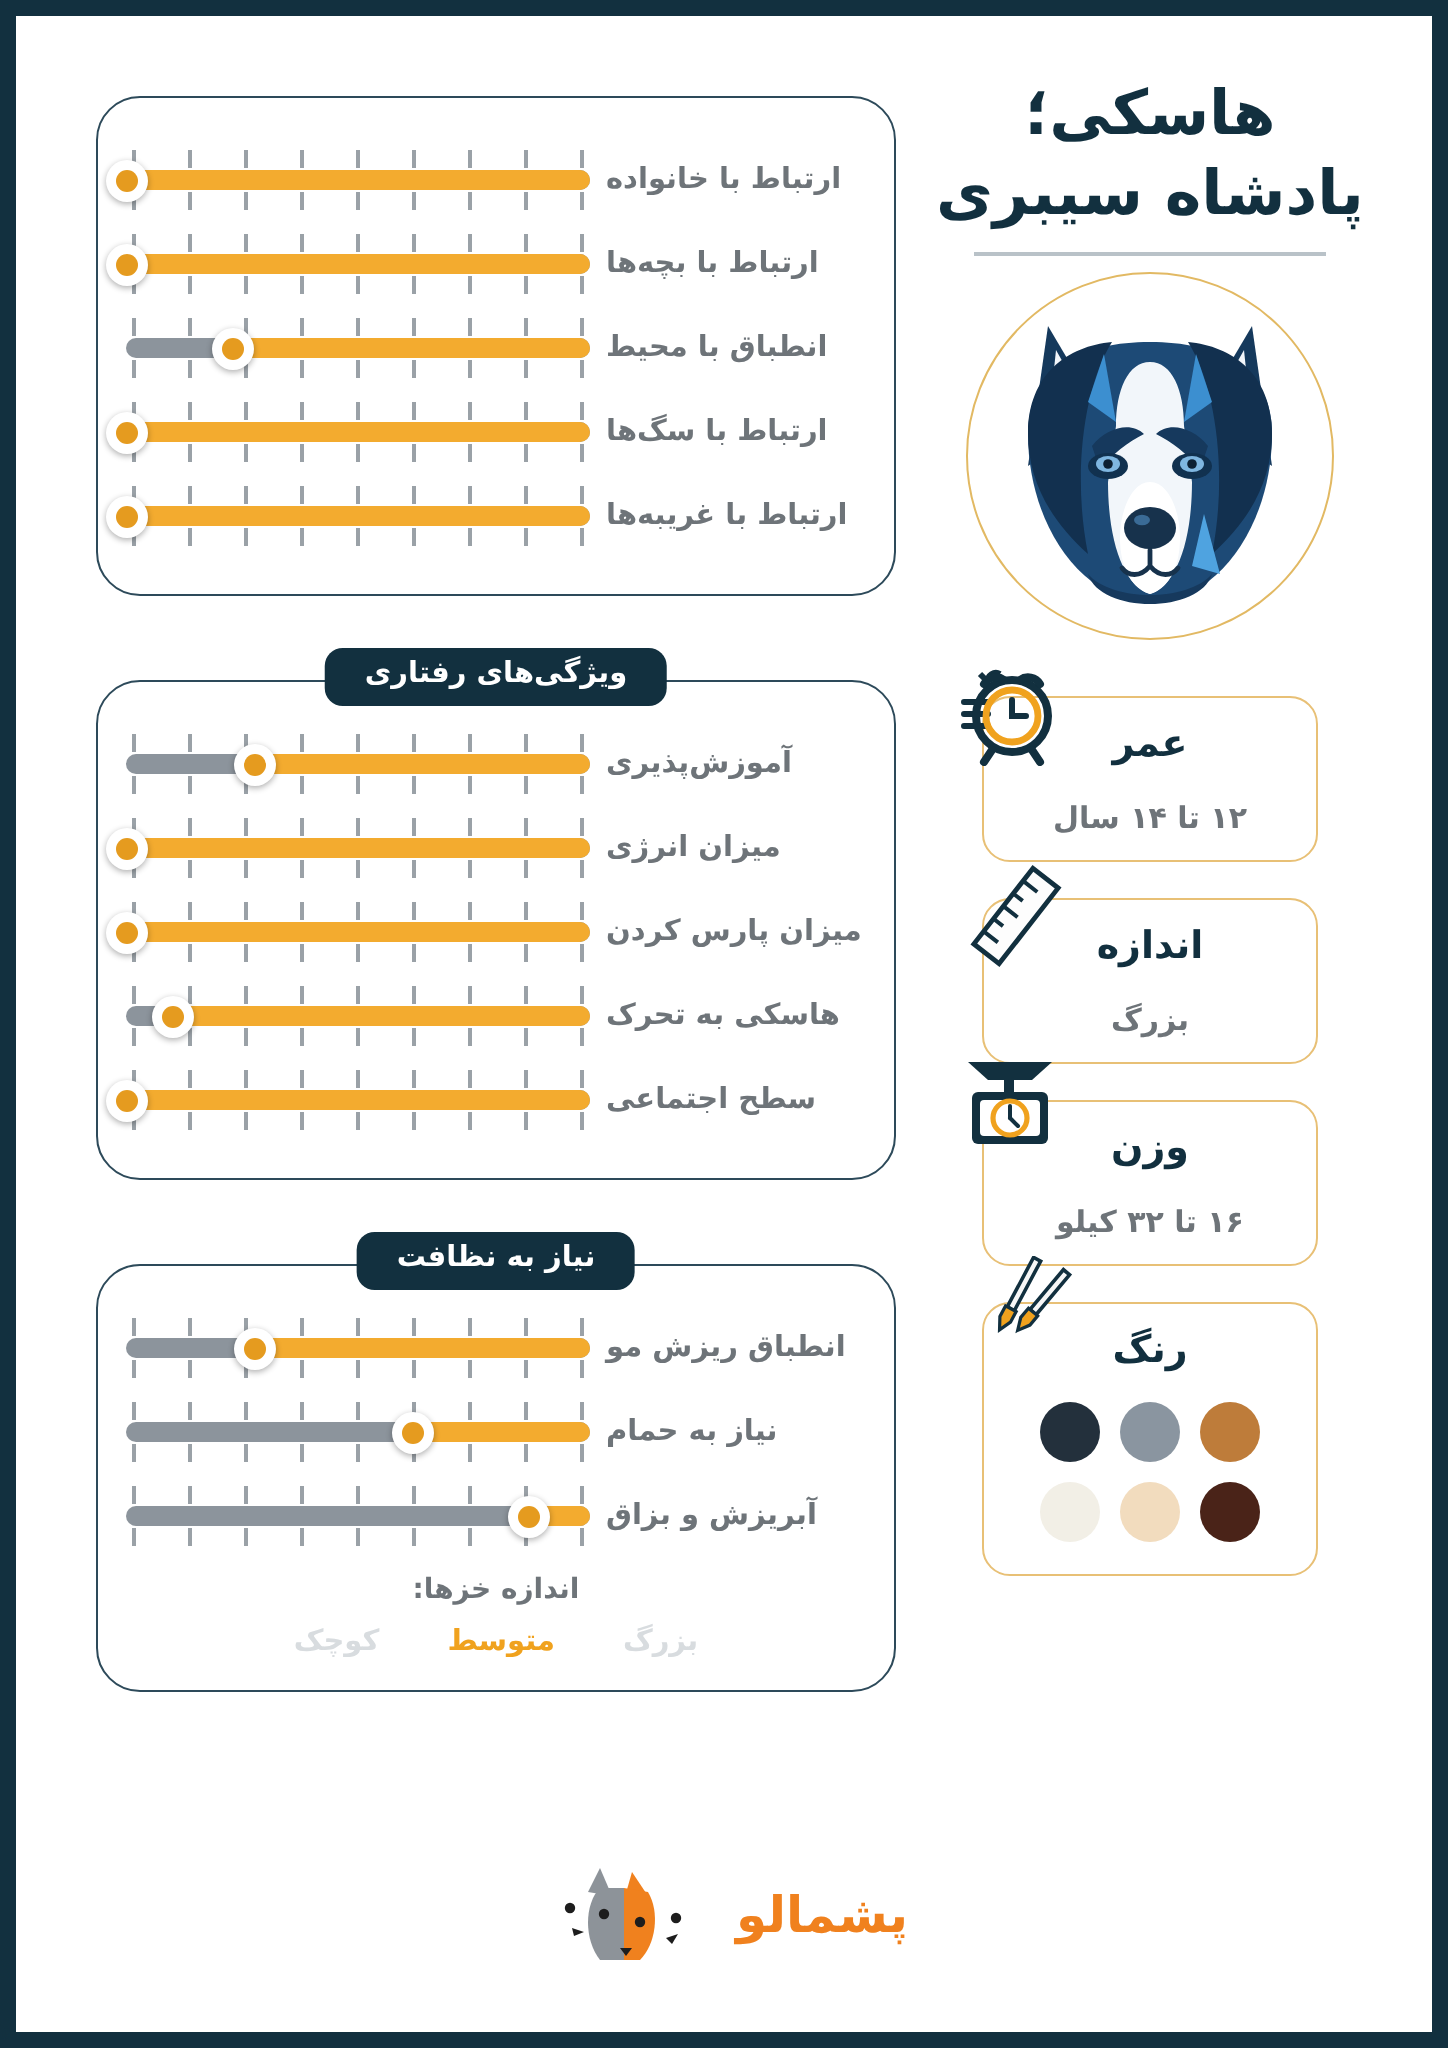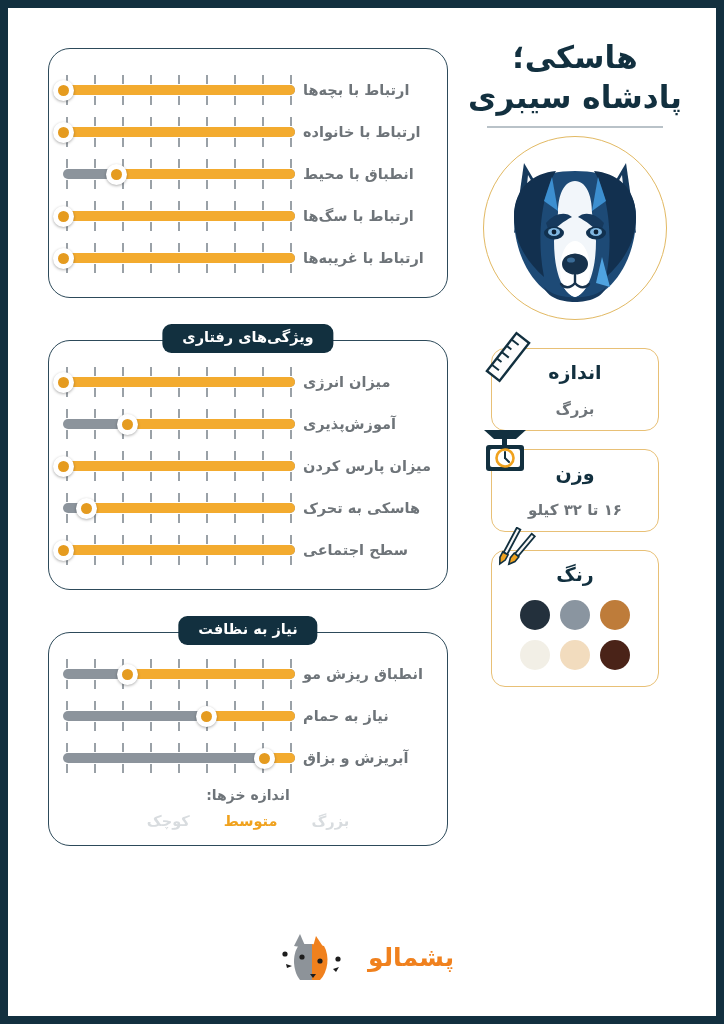--- a/index.html
+++ b/index.html
@@ -109,21 +109,21 @@
 
 <div class="page">
 
   <div class="left-col">
 
     <div class="panel" style="margin-bottom:42px;">
       <div class="tab-mask" style="width:152px;"></div>
       <div class="rows">
 
         <div class="srow">
-          <div class="srow-label">ارتباط با بچه‌ها</div>
+          <div class="srow-label">ارتباط با خانواده</div>
           <div class="srow-slider">
             <div class="ticks">
                 <i style="left: calc(0% - 0.7px);"></i>
                 <i class="b" style="left: calc(0% - 0.7px);"></i>
                 <i style="left: calc(12.5% - 0.7px);"></i>
                 <i class="b" style="left: calc(12.5% - 0.7px);"></i>
                 <i style="left: calc(25% - 0.7px);"></i>
                 <i class="b" style="left: calc(25% - 0.7px);"></i>
                 <i style="left: calc(37.5% - 0.7px);"></i>
                 <i class="b" style="left: calc(37.5% - 0.7px);"></i>
@@ -138,21 +138,21 @@
                 <i style="left: calc(100% - 0.7px);"></i>
                 <i class="b" style="left: calc(100% - 0.7px);"></i>
               </div>
             <div class="track"></div>
             <div class="fill" style="width: 100%;"></div>
             <div class="knob" style="right: 100%;"></div>
           </div>
         </div>
 
         <div class="srow">
-          <div class="srow-label">ارتباط با خانواده</div>
+          <div class="srow-label">ارتباط با بچه‌ها</div>
           <div class="srow-slider">
             <div class="ticks">
                 <i style="left: calc(0% - 0.7px);"></i>
                 <i class="b" style="left: calc(0% - 0.7px);"></i>
                 <i style="left: calc(12.5% - 0.7px);"></i>
                 <i class="b" style="left: calc(12.5% - 0.7px);"></i>
                 <i style="left: calc(25% - 0.7px);"></i>
                 <i class="b" style="left: calc(25% - 0.7px);"></i>
                 <i style="left: calc(37.5% - 0.7px);"></i>
                 <i class="b" style="left: calc(37.5% - 0.7px);"></i>
@@ -262,20 +262,49 @@
 
       </div>
     </div>
 
     <div class="panel" style="margin-bottom:42px;">
       <div class="tab-mask" style="width:172px;"></div>
       <div class="panel-tab">ویژگی‌های رفتاری</div>
       <div class="rows">
 
         <div class="srow">
+          <div class="srow-label">آموزش‌پذیری</div>
+          <div class="srow-slider">
+            <div class="ticks">
+                <i style="left: calc(0% - 0.7px);"></i>
+                <i class="b" style="left: calc(0% - 0.7px);"></i>
+                <i style="left: calc(12.5% - 0.7px);"></i>
+                <i class="b" style="left: calc(12.5% - 0.7px);"></i>
+                <i style="left: calc(25% - 0.7px);"></i>
+                <i class="b" style="left: calc(25% - 0.7px);"></i>
+                <i style="left: calc(37.5% - 0.7px);"></i>
+                <i class="b" style="left: calc(37.5% - 0.7px);"></i>
+                <i style="left: calc(50% - 0.7px);"></i>
+                <i class="b" style="left: calc(50% - 0.7px);"></i>
+                <i style="left: calc(62.5% - 0.7px);"></i>
+                <i class="b" style="left: calc(62.5% - 0.7px);"></i>
+                <i style="left: calc(75% - 0.7px);"></i>
+                <i class="b" style="left: calc(75% - 0.7px);"></i>
+                <i style="left: calc(87.5% - 0.7px);"></i>
+                <i class="b" style="left: calc(87.5% - 0.7px);"></i>
+                <i style="left: calc(100% - 0.7px);"></i>
+                <i class="b" style="left: calc(100% - 0.7px);"></i>
+              </div>
+            <div class="track"></div>
+            <div class="fill" style="width: 72%;"></div>
+            <div class="knob" style="right: 72%;"></div>
+          </div>
+        </div>
+
+        <div class="srow">
           <div class="srow-label">میزان انرژی</div>
           <div class="srow-slider">
             <div class="ticks">
                 <i style="left: calc(0% - 0.7px);"></i>
                 <i class="b" style="left: calc(0% - 0.7px);"></i>
                 <i style="left: calc(12.5% - 0.7px);"></i>
                 <i class="b" style="left: calc(12.5% - 0.7px);"></i>
                 <i style="left: calc(25% - 0.7px);"></i>
                 <i class="b" style="left: calc(25% - 0.7px);"></i>
                 <i style="left: calc(37.5% - 0.7px);"></i>
@@ -287,49 +316,20 @@
                 <i style="left: calc(75% - 0.7px);"></i>
                 <i class="b" style="left: calc(75% - 0.7px);"></i>
                 <i style="left: calc(87.5% - 0.7px);"></i>
                 <i class="b" style="left: calc(87.5% - 0.7px);"></i>
                 <i style="left: calc(100% - 0.7px);"></i>
                 <i class="b" style="left: calc(100% - 0.7px);"></i>
               </div>
             <div class="track"></div>
             <div class="fill" style="width: 100%;"></div>
             <div class="knob" style="right: 100%;"></div>
-          </div>
-        </div>
-
-        <div class="srow">
-          <div class="srow-label">آموزش‌پذیری</div>
-          <div class="srow-slider">
-            <div class="ticks">
-                <i style="left: calc(0% - 0.7px);"></i>
-                <i class="b" style="left: calc(0% - 0.7px);"></i>
-                <i style="left: calc(12.5% - 0.7px);"></i>
-                <i class="b" style="left: calc(12.5% - 0.7px);"></i>
-                <i style="left: calc(25% - 0.7px);"></i>
-                <i class="b" style="left: calc(25% - 0.7px);"></i>
-                <i style="left: calc(37.5% - 0.7px);"></i>
-                <i class="b" style="left: calc(37.5% - 0.7px);"></i>
-                <i style="left: calc(50% - 0.7px);"></i>
-                <i class="b" style="left: calc(50% - 0.7px);"></i>
-                <i style="left: calc(62.5% - 0.7px);"></i>
-                <i class="b" style="left: calc(62.5% - 0.7px);"></i>
-                <i style="left: calc(75% - 0.7px);"></i>
-                <i class="b" style="left: calc(75% - 0.7px);"></i>
-                <i style="left: calc(87.5% - 0.7px);"></i>
-                <i class="b" style="left: calc(87.5% - 0.7px);"></i>
-                <i style="left: calc(100% - 0.7px);"></i>
-                <i class="b" style="left: calc(100% - 0.7px);"></i>
-              </div>
-            <div class="track"></div>
-            <div class="fill" style="width: 72%;"></div>
-            <div class="knob" style="right: 72%;"></div>
           </div>
         </div>
 
         <div class="srow">
           <div class="srow-label">میزان پارس کردن</div>
           <div class="srow-slider">
             <div class="ticks">
                 <i style="left: calc(0% - 0.7px);"></i>
                 <i class="b" style="left: calc(0% - 0.7px);"></i>
                 <i style="left: calc(12.5% - 0.7px);"></i>
@@ -566,20 +566,36 @@
 
           <path d="M91 138 L91 146 M91 146 C86 152 80 151 77 147 M91 146 C96 152 102 151 105 147" stroke="#17324c" stroke-width="2.4" fill="none" stroke-linecap="round"></path>
 
           <path d="M60 150 C72 164 110 164 122 150 C116 170 66 170 60 150 Z" fill="#16395d"></path>
         </g>
       </svg>
     </div>
 
     <div style="height:28px;"></div>
 
+    <div class="infocard">
+      <div class="card-icon">
+        <svg width="52" height="52" viewBox="0 0 52 52" xmlns="http://www.w3.org/2000/svg">
+          <path d="M4 20 H16 M4 26 H16 M4 32 H16" stroke="#12303f" stroke-width="3" stroke-linecap="round"></path>
+          <path d="M16 10 L12 6 M16 10 A4 4 0 0 1 22 6" stroke="#12303f" stroke-width="3" fill="none"></path>
+          <circle cx="28" cy="27" r="18" fill="none" stroke="#12303f" stroke-width="4"></circle>
+          <circle cx="28" cy="27" r="13" fill="none" stroke="#f0a21e" stroke-width="3.4"></circle>
+          <path d="M14 11 A7 7 0 0 1 24 9" stroke="#12303f" stroke-width="4" fill="none" stroke-linecap="round"></path>
+          <path d="M42 11 A7 7 0 0 0 32 9" stroke="#12303f" stroke-width="4" fill="none" stroke-linecap="round"></path>
+          <path d="M18 44 L14 50 M38 44 L42 50" stroke="#12303f" stroke-width="4" stroke-linecap="round"></path>
+          <path d="M28 19 V27 H35" stroke="#12303f" stroke-width="3" fill="none" stroke-linecap="round"></path>
+        </svg>
+      </div>
+      <div class="infocard-head">عمر</div>
+      <div class="infocard-val">۱۲ تا ۱۴ سال</div>
+    </div>
 
     <div class="infocard">
       <div class="card-icon" style="right:124px;">
         <svg width="52" height="52" viewBox="0 0 52 52" xmlns="http://www.w3.org/2000/svg">
           <g transform="rotate(38 26 26)">
             <rect x="18" y="2" width="16" height="48" fill="#fdfdfd" stroke="#12303f" stroke-width="2.4"></rect>
             <path d="M18 10 H27 M18 18 H24 M18 26 H27 M18 34 H24 M18 42 H27" stroke="#12303f" stroke-width="2"></path>
           </g>
         </svg>
       </div>

